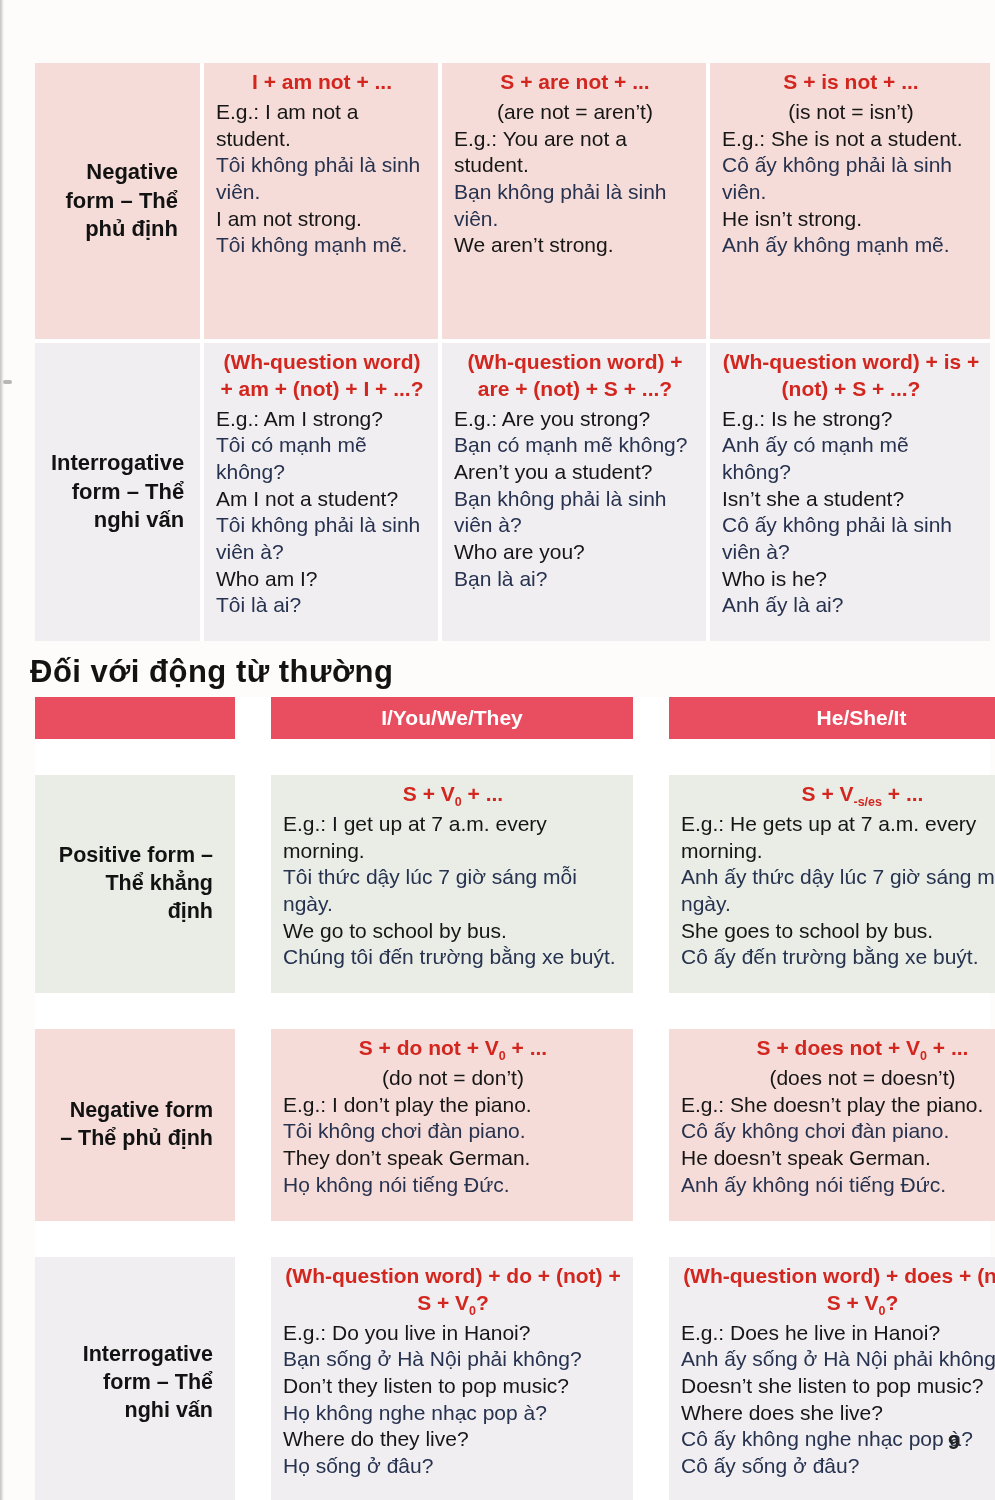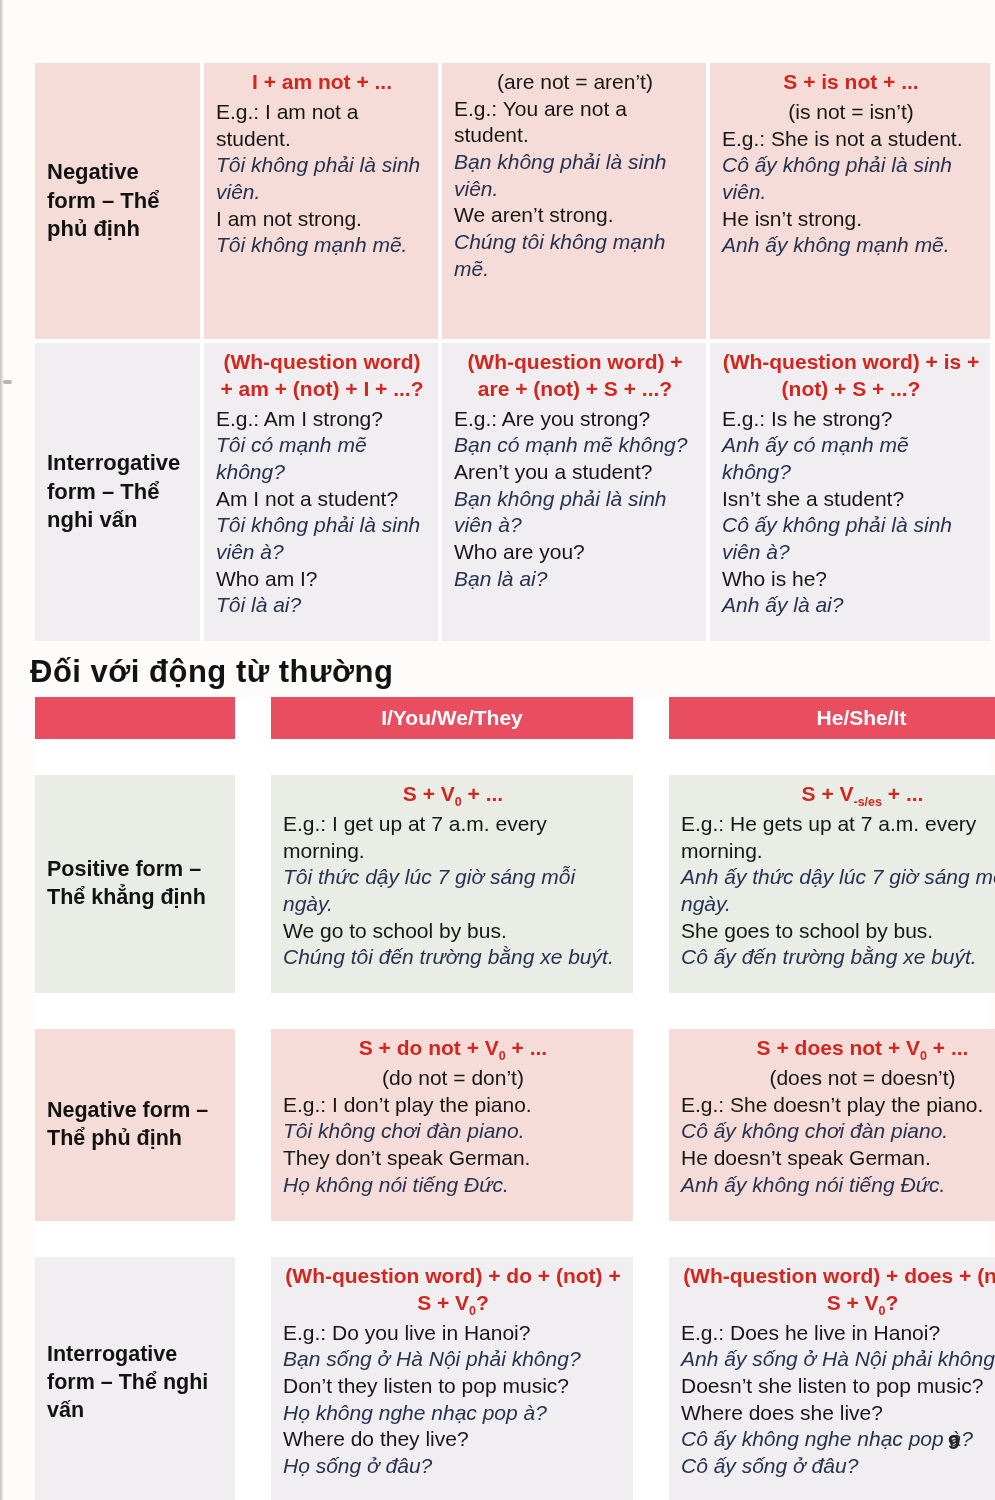--- a/index.html
+++ b/index.html
@@ -30,35 +30,35 @@
     grid-template-columns:200px 362px 385px;
     grid-template-rows:42px 218px 192px 252px;
     column-gap:4px; row-gap:4px;gap:36px;
   }
   .cell { padding:6px 10px 6px 12px; font-size:21px; line-height:1.27; }
   .pink { background:#f5dcd8; }
   .gray { background:#f0eef0; }
   .mint { background:#e9ede6; }
   .label-cell {
     display:flex; align-items:center; justify-content:center;
-    text-align:left; font-weight:bold; font-size:22px; line-height:1.3;
-    color:#121212; padding:6px 12px;
+    text-align:right; font-weight:bold; font-size:22px; line-height:1.3;
+    color:#121212; padding:6px 22px;
   }
   .tbl2 .label-cell { font-size:21.5px; }
   .hdr {
     background:#e94e60; color:#ffffff; font-weight:bold; font-size:21px;
     display:flex; align-items:center; justify-content:center;
   }
   .formula {
     color:#d2261f; font-weight:bold; text-align:center;
   }
   .fsub { font-size:12.5px; font-weight:bold; }
   .note { text-align:center; color:#161616; }
   .line.en { color:#161616; }
-  .line.vi { color:#26324f; font-style:italic; }
+  .line.vi { color:#26324f; }
   
   .section-heading {
     position:absolute; left:30px; top:608px;
     font-size:31px; font-weight:bold; color:#131313; letter-spacing:0.5px;margin-top:46px;
   }
   .page-number {
     position:absolute; left:948px; top:1430px;
     font-size:21px; font-weight:bold; color:#222222;
   }
 </style>
@@ -75,25 +75,25 @@
 
     <div class="cell pink">
       <div class="formula"><span>I + am not + ...</span><sub class="fsub"></sub><span></span></div>
       <div class="line en">E.g.: I am not a student.</div>
       <div class="line vi">Tôi không phải là sinh viên.</div>
       <div class="line en">I am not strong.</div>
       <div class="line vi">Tôi không mạnh mẽ.</div>
     </div>
 
     <div class="cell pink">
+      <div class="formula"><span>S + are not + ...</span><sub class="fsub"></sub><span></span></div>
       <div class="note">(are not = aren’t)</div>
       <div class="line en">E.g.: You are not a student.</div>
       <div class="line vi">Bạn không phải là sinh viên.</div>
       <div class="line en">We aren’t strong.</div>
-      <div class="line vi">Chúng tôi không mạnh mẽ.</div>
     </div>
 
     <div class="cell pink">
       <div class="formula"><span>S + is not + ...</span><sub class="fsub"></sub><span></span></div>
       <div class="note">(is not = isn’t)</div>
       <div class="line en">E.g.: She is not a student.</div>
       <div class="line vi">Cô ấy không phải là sinh viên.</div>
       <div class="line en">He isn’t strong.</div>
       <div class="line vi">Anh ấy không mạnh mẽ.</div>
     </div>

